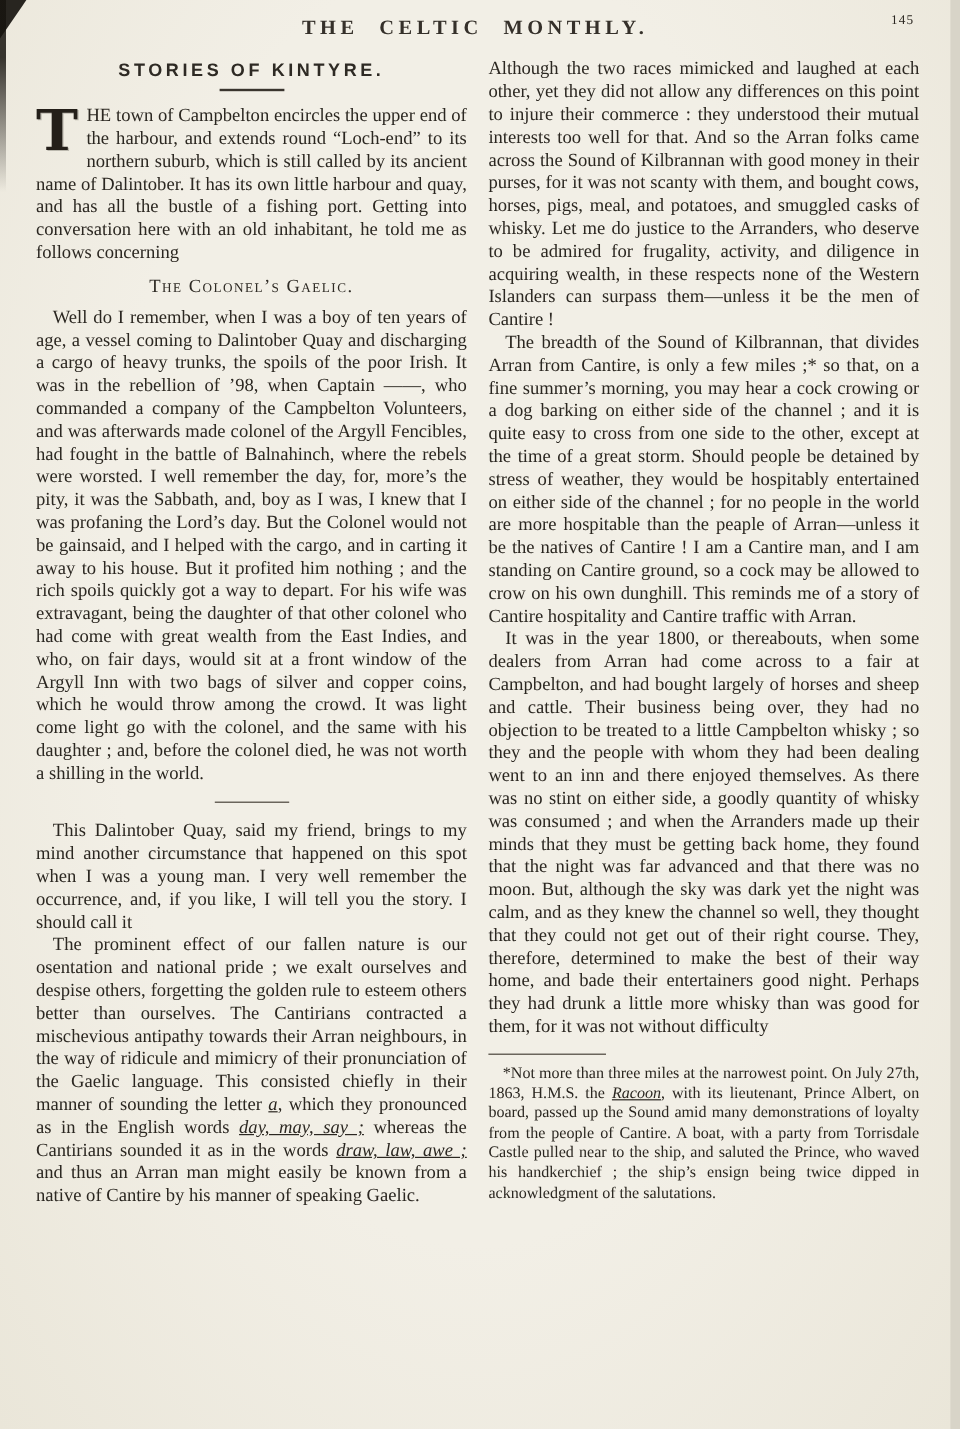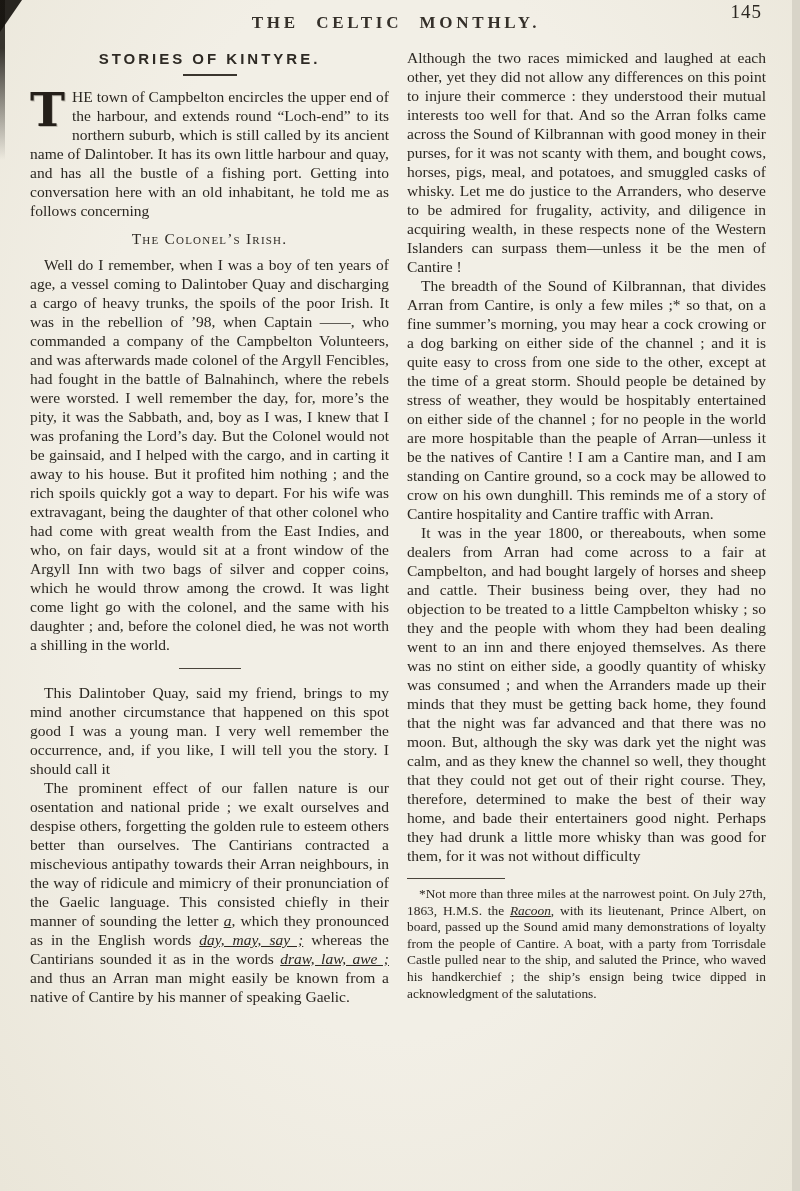--- a/index.html
+++ b/index.html
@@ -38,22 +38,22 @@
   .journal-title {
     text-align: center;
     font-size: 17px;
     font-weight: bold;
     letter-spacing: 0.22em;
     word-spacing: 0.55em;
     color: #35302a;
   }
   .page-number {
     position: absolute;
-    top: 1px; right: 30px;
-    font-size: 19px;
+    top: 11px; right: 30px;
+    font-size: 11px;
     letter-spacing: 1px;
   }
   .columns {
     display: flex;
     gap: 18px;
     padding: 4px 26px 0 30px;
   }
   .col { flex: 1; min-width: 0; }
 
   .article-title {
@@ -126,26 +126,26 @@
   </header>
 
   <main class="columns">
 
     <section class="col col-left">
       <h2 class="article-title">STORIES OF KINTYRE.</h2>
       <div class="title-rule"></div>
 
       <p class="para opening"><span class="dropcap">T</span><span>HE town of Campbelton encircles the upper end of the harbour, and extends round “Loch-end” to its northern suburb, which is still called by its ancient name of Dalintober.  It has its own little harbour and quay, and has all the bustle of a fishing port. Getting into conversation here with an old inhabitant, he told me as follows concerning</span></p>
 
-      <h3 class="sub-heading">The Colonel’s Irish.</h3>
+      <h3 class="sub-heading">The Colonel’s Gaelic.</h3>
       <p class="para indent">Well do I remember, when I was a boy of ten years of age, a vessel coming to Dalintober Quay and discharging a cargo of heavy trunks, the spoils of the poor Irish.  It was in the rebellion of ’98, when Captain ——, who commanded a company of the Campbelton Volunteers, and was afterwards made colonel of the Argyll Fencibles, had fought in the battle of Balnahinch, where the rebels were worsted.  I well remember the day, for, more’s the pity, it was the Sabbath, and, boy as I was, I knew that I was profaning the Lord’s day.  But the Colonel would not be gainsaid, and I helped with the cargo, and in carting it away to his house.  But it profited him nothing ; and the rich spoils quickly got a way to depart.  For his wife was extravagant, being the daughter of that other colonel who had come with great wealth from the East Indies, and who, on fair days, would sit at a front window of the Argyll Inn with two bags of silver and copper coins, which he would throw among the crowd.  It was light come light go with the colonel, and the same with his daughter ; and, before the colonel died, he was not worth a shilling in the world.</p>
 
       <div class="divider"></div>
 
-      <p class="para indent">This Dalintober Quay, said my friend, brings to my mind another circumstance that happened on this spot good I was a young man.  I very well remember the occurrence, and, if you like, I will tell you the story.  I should call it</p>
+      <p class="para indent">This Dalintober Quay, said my friend, brings to my mind another circumstance that happened on this spot when I was a young man.  I very well remember the occurrence, and, if you like, I will tell you the story.  I should call it</p>
 
       <p class="para indent"><span>The prominent effect of our fallen nature is our osentation and national pride ; we exalt ourselves and despise others, forgetting the golden rule to esteem others better than ourselves.  The Cantirians contracted a mischevious antipathy towards their Arran neighbours, in the way of ridicule and mimicry of their pronunciation of the Gaelic language.  This consisted chiefly in their manner of sounding the letter </span><i>a</i><span>, which they pronounced as in the English words </span><i>day, may, say ;</i><span> whereas the Cantirians sounded it as in the words </span><i>draw, law, awe ;</i><span> and thus an Arran man might easily be known from a native of Cantire by his manner of speaking Gaelic.</span></p>
     </section>
 
     <section class="col col-right">
       <p class="para">Although the two races mimicked and laughed at each other, yet they did not allow any differences on this point to injure their commerce : they understood their mutual interests too well for that.  And so the Arran folks came across the Sound of Kilbrannan with good money in their purses, for it was not scanty with them, and bought cows, horses, pigs, meal, and potatoes, and smuggled casks of whisky.  Let me do justice to the Arranders, who deserve to be admired for frugality, activity, and diligence in acquiring wealth, in these respects none of the Western Islanders can surpass them—unless it be the men of Cantire !</p>
       <p class="para indent">The breadth of the Sound of Kilbrannan, that divides Arran from Cantire, is only a few miles ;* so that, on a fine summer’s morning, you may hear a cock crowing or a dog barking on either side of the channel ; and it is quite easy to cross from one side to the other, except at the time of a great storm.  Should people be detained by stress of weather, they would be hospitably entertained on either side of the channel ; for no people in the world are more hospitable than the peaple of Arran—unless it be the natives of Cantire !  I am a Cantire man, and I am standing on Cantire ground, so a cock may be allowed to crow on his own dunghill. This reminds me of a story of Cantire hospitality and Cantire traffic with Arran.</p>
       <p class="para indent">It was in the year 1800, or thereabouts, when some dealers from Arran had come across to a fair at Campbelton, and had bought largely of horses and sheep and cattle.  Their business being over, they had no objection to be treated to a little Campbelton whisky ; so they and the people with whom they had been dealing went to an inn and there enjoyed themselves.  As there was no stint on either side, a goodly quantity of whisky was consumed ; and when the Arranders made up their minds that they must be getting back home, they found that the night was far advanced and that there was no moon.  But, although the sky was dark yet the night was calm, and as they knew the channel so well, they thought that they could not get out of their right course.  They, therefore, determined to make the best of their way home, and bade their entertainers good night.  Perhaps they had drunk a little more whisky than was good for them, for it was not without difficulty</p>
 
       <div class="footnote-rule"></div>

